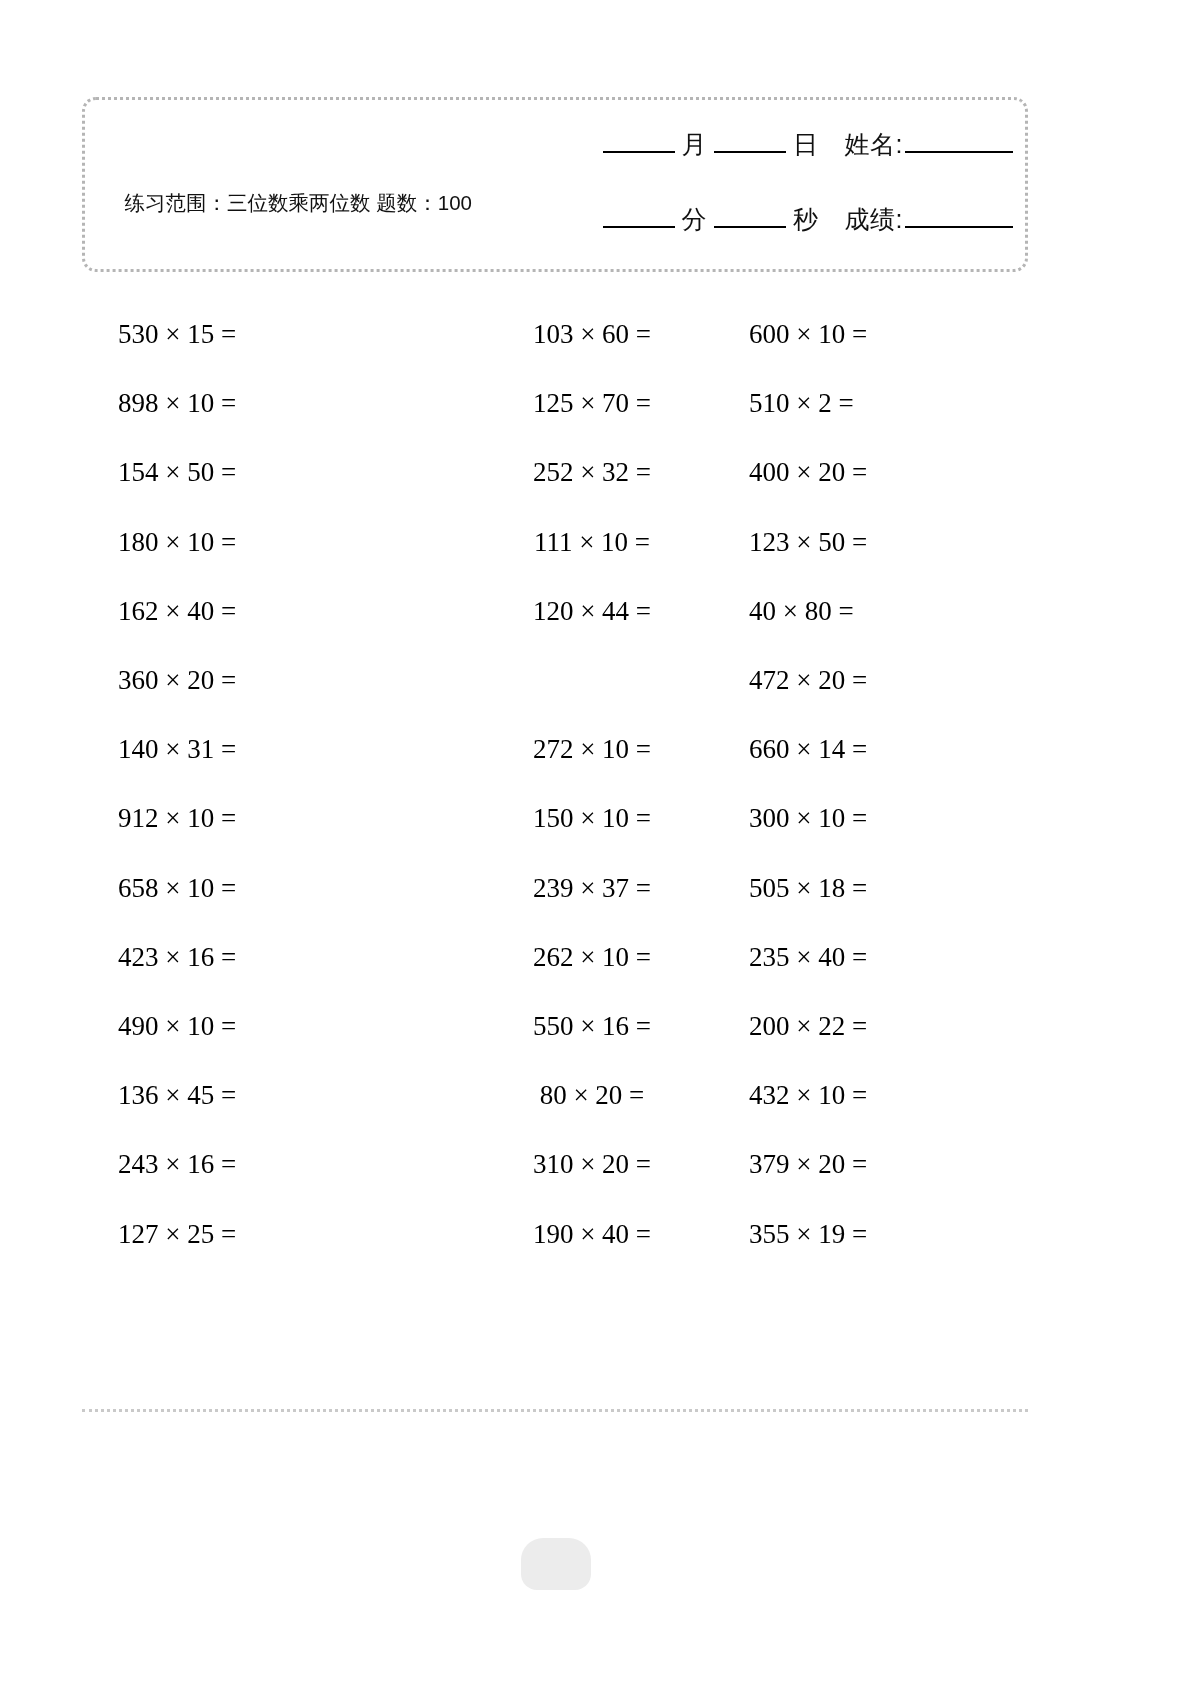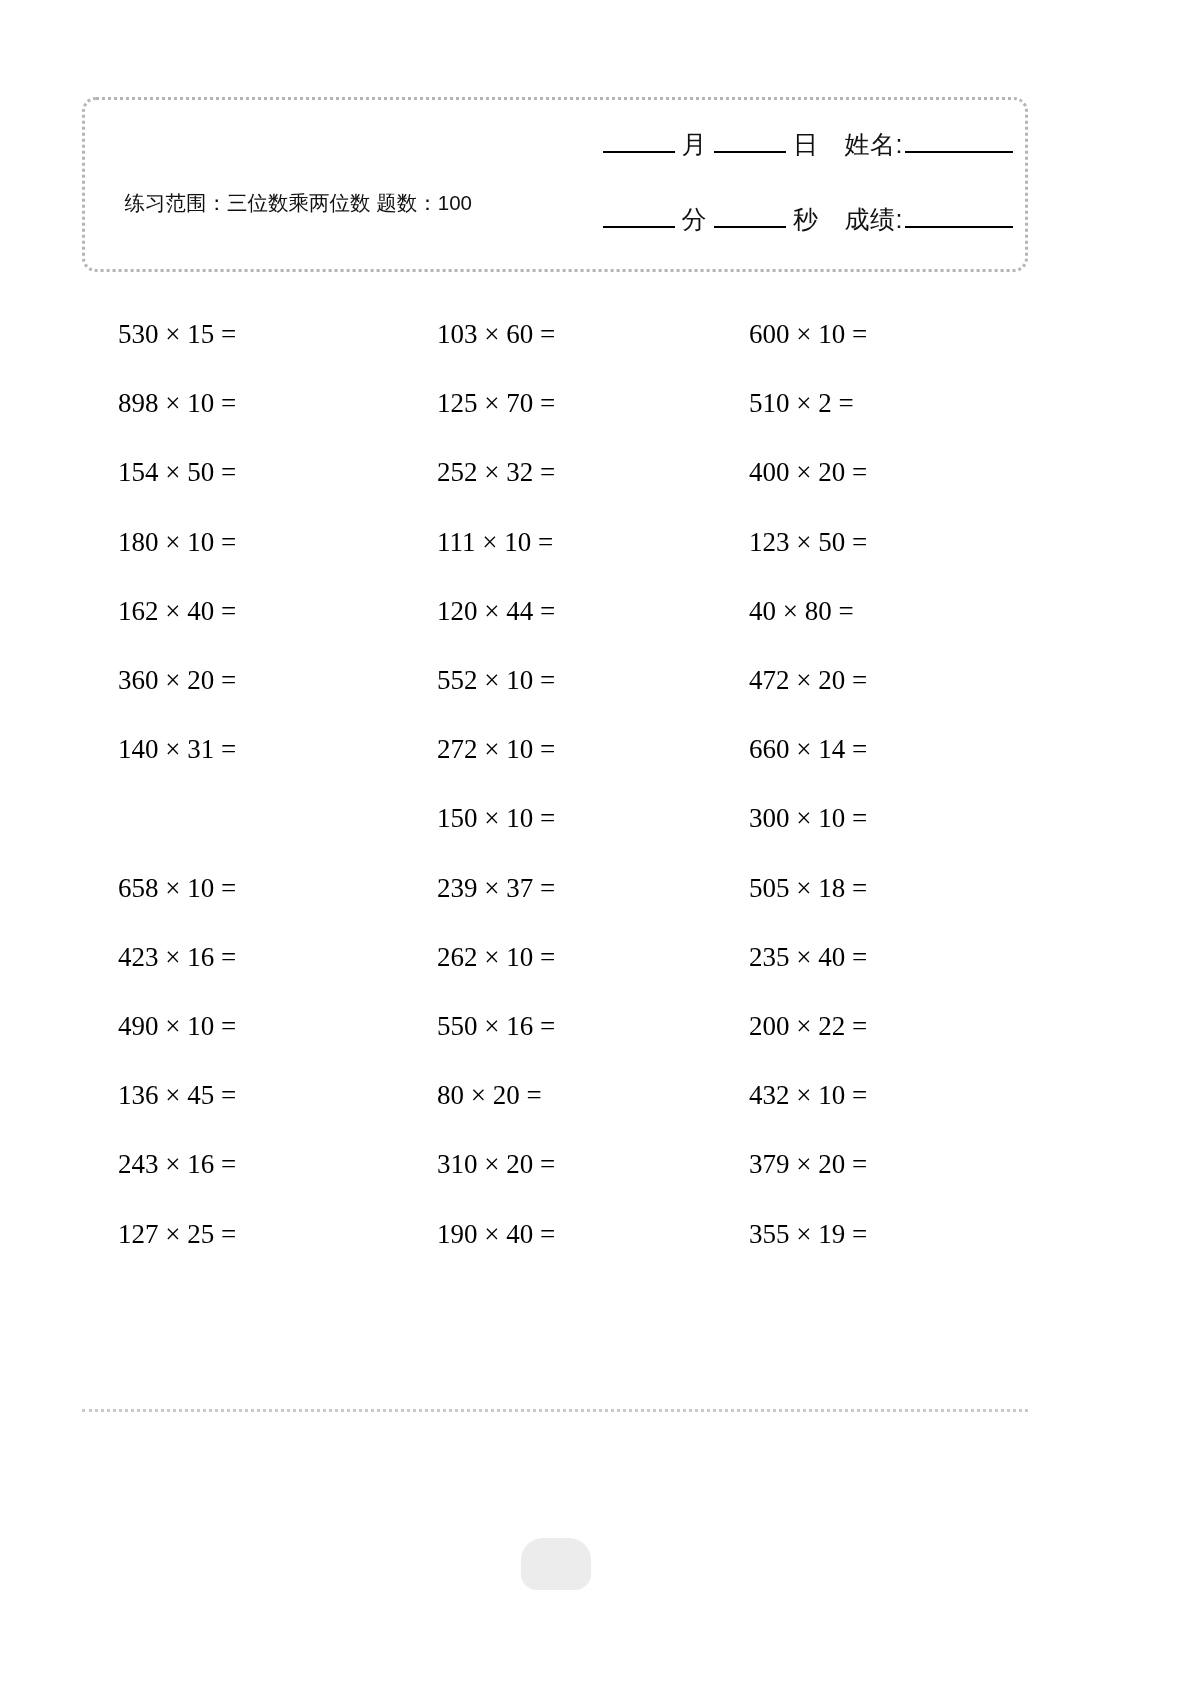--- a/index.html
+++ b/index.html
@@ -89,21 +89,21 @@
     font-family: "Liberation Serif", "DejaVu Serif", serif;
   }
   .pcell.c1 { padding-left: 36px; }
   .pcell.c2 { padding-left: 355px; }
   .pcell.c3 { padding-left: 667px; }
 
   
   .prow { position: relative; }
   .pcell { position: absolute; }
   .pcell.c1 { left: 36px; padding-left: 0; }
-  .pcell.c2 { left: 355px; padding-left: 0; }
+  .pcell.c2 { left: 355px; padding-left: 0; text-align: center; }
   .pcell.c3 { left: 667px; padding-left: 0; }
 
   
   .footer-rule {
     position: absolute;
     left: 82px;
     top: 1409px;
     width: 946px;
     border-top: 3px dotted #c9c9c9;
   }
@@ -171,29 +171,29 @@
     <span class="pcell c2">111 × 10 =</span>
     <span class="pcell c3">123 × 50 =</span>
   </div>
   <div class="prow">
     <span class="pcell c1">162 × 40 =</span>
     <span class="pcell c2">120 × 44 =</span>
     <span class="pcell c3">40 × 80 =</span>
   </div>
   <div class="prow">
     <span class="pcell c1">360 × 20 =</span>
-    <span class="pcell c2">552 × 10 =</span>
     <span class="pcell c3">472 × 20 =</span>
   </div>
   <div class="prow">
     <span class="pcell c1">140 × 31 =</span>
     <span class="pcell c2">272 × 10 =</span>
     <span class="pcell c3">660 × 14 =</span>
   </div>
   <div class="prow">
+    <span class="pcell c1">912 × 10 =</span>
     <span class="pcell c2">150 × 10 =</span>
     <span class="pcell c3">300 × 10 =</span>
   </div>
   <div class="prow">
     <span class="pcell c1">658 × 10 =</span>
     <span class="pcell c2">239 × 37 =</span>
     <span class="pcell c3">505 × 18 =</span>
   </div>
   <div class="prow">
     <span class="pcell c1">423 × 16 =</span>

